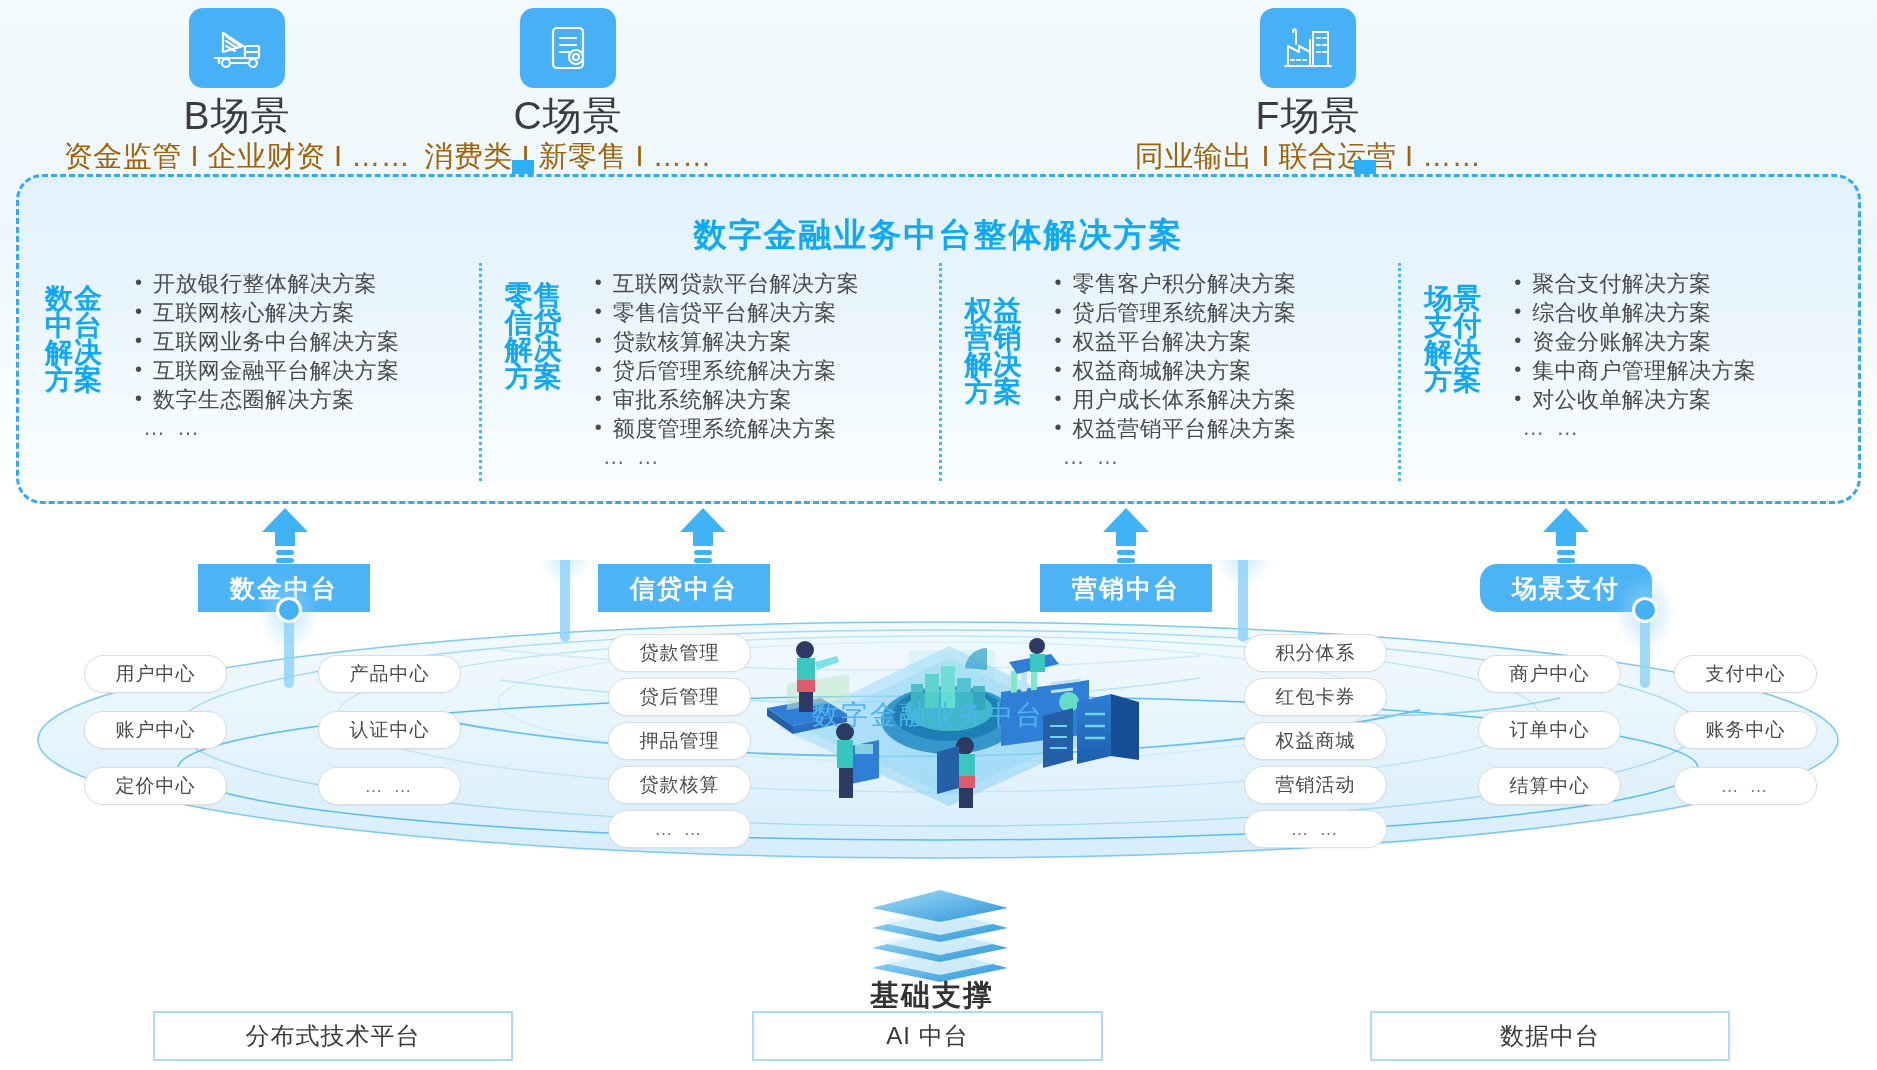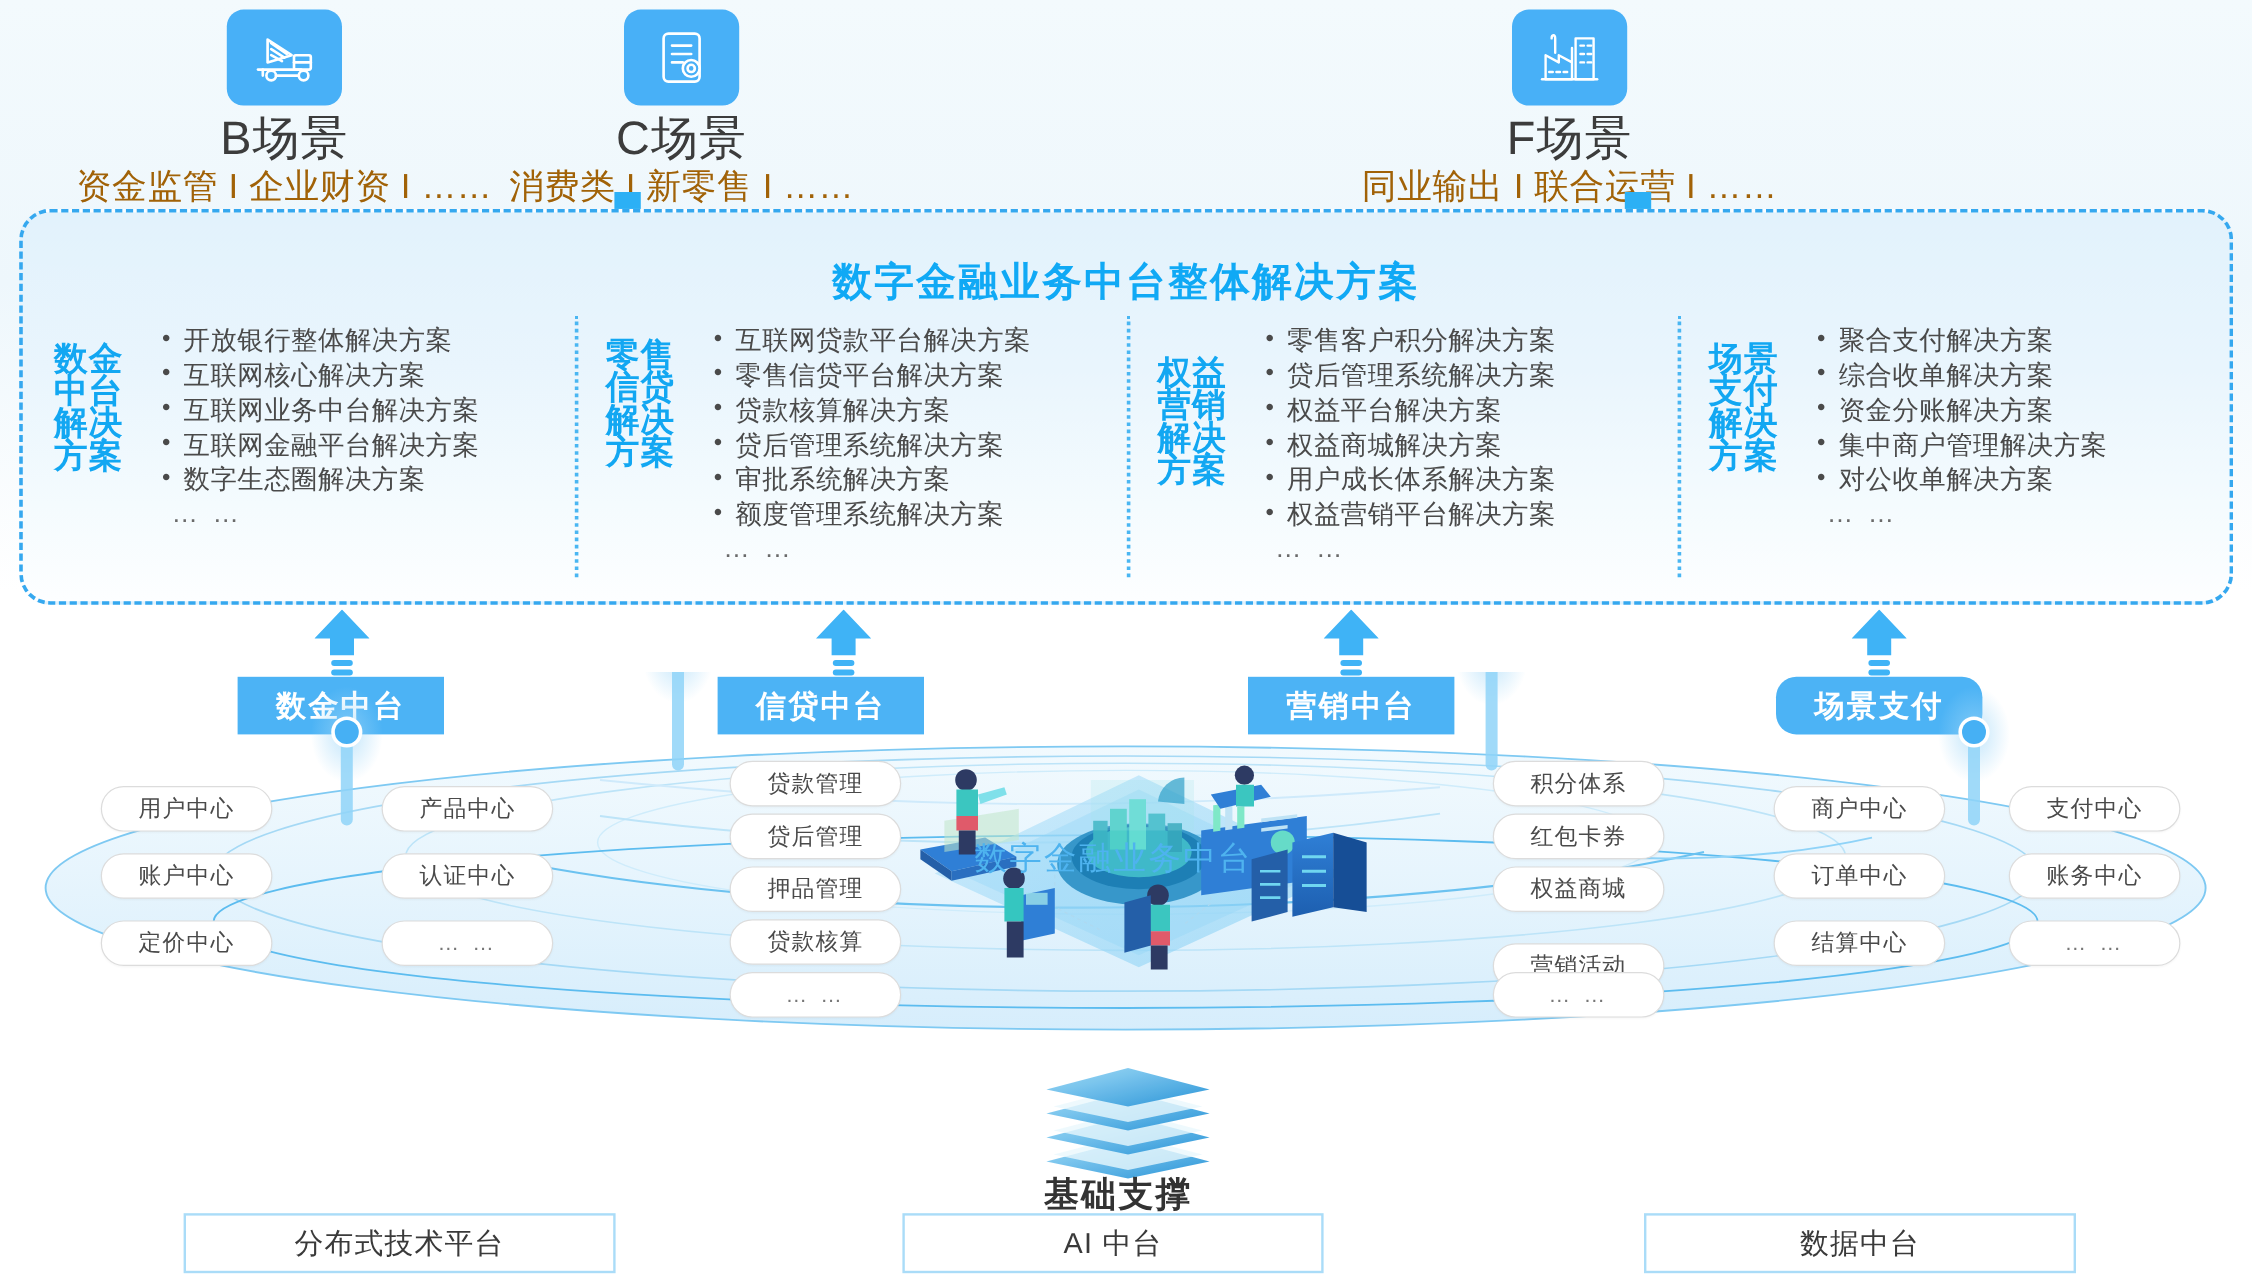--- a/index.html
+++ b/index.html
@@ -430,21 +430,21 @@
 
 <div class="pill" style="left:608px; top:634px; width:143px;">贷款管理</div>
 <div class="pill" style="left:608px; top:678px; width:143px;">贷后管理</div>
 <div class="pill" style="left:608px; top:722px; width:143px;">押品管理</div>
 <div class="pill" style="left:608px; top:766px; width:143px;">贷款核算</div>
 <div class="pill dots" style="left:608px; top:810px; width:143px;">… …</div>
 
 <div class="pill" style="left:1244px; top:634px; width:143px;">积分体系</div>
 <div class="pill" style="left:1244px; top:678px; width:143px;">红包卡券</div>
 <div class="pill" style="left:1244px; top:722px; width:143px;">权益商城</div>
-<div class="pill" style="left:1244px; top:766px; width:143px;margin-top:20px;">营销活动</div>
+<div class="pill" style="left:1244px; top:766px; width:143px;">营销活动</div>
 <div class="pill dots" style="left:1244px; top:810px; width:143px;">… …</div>
 
 <div class="pill" style="left:1478px; top:655px; width:143px;">商户中心</div>
 <div class="pill" style="left:1478px; top:711px; width:143px;">订单中心</div>
 <div class="pill" style="left:1478px; top:767px; width:143px;">结算中心</div>
 <div class="pill" style="left:1674px; top:655px; width:143px;">支付中心</div>
 <div class="pill" style="left:1674px; top:711px; width:143px;">账务中心</div>
 <div class="pill dots" style="left:1674px; top:767px; width:143px;">… …</div>
 
 <svg width="160" height="95" viewBox="0 0 160 95" style="position:absolute; left:860px; top:888px;">

